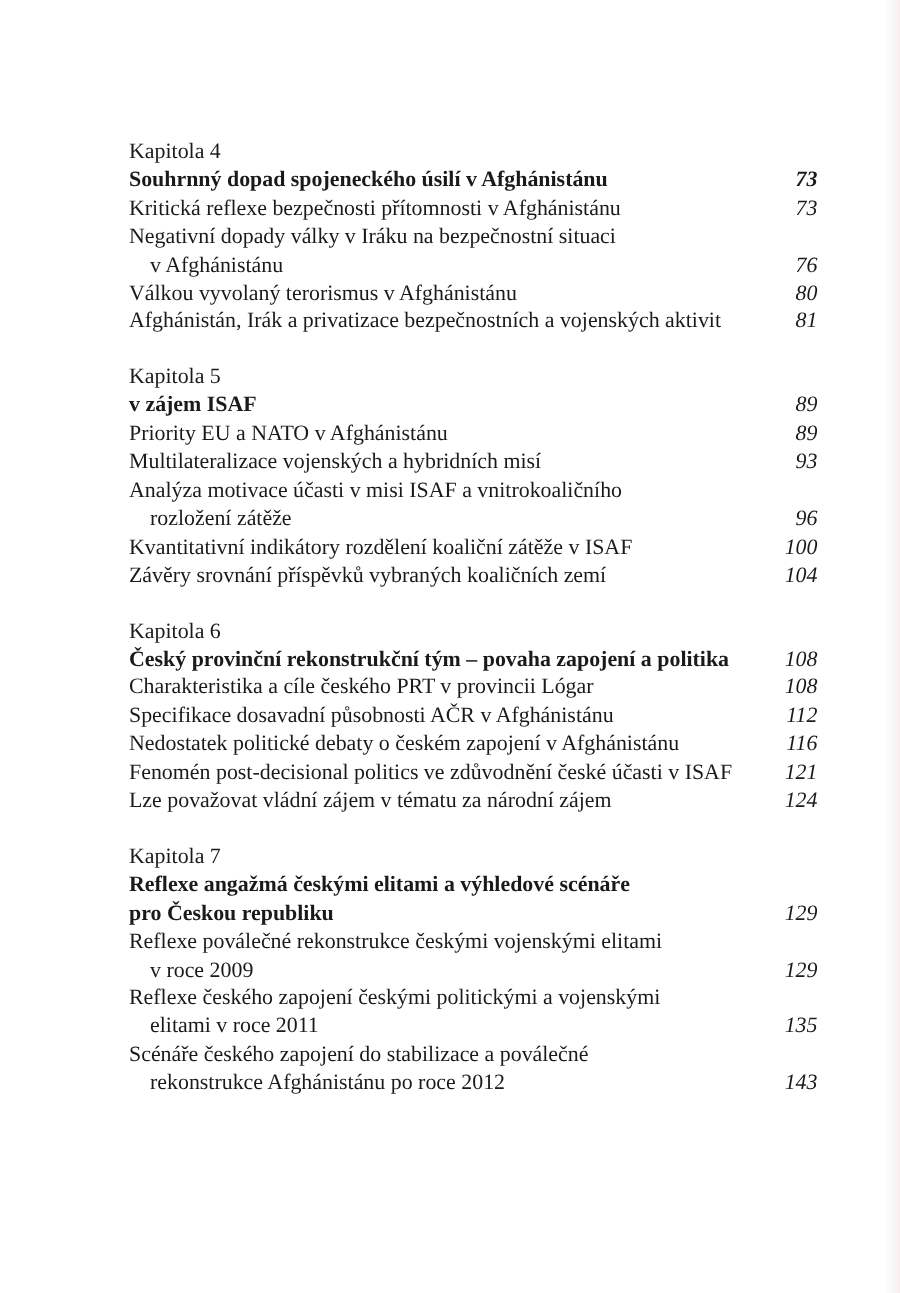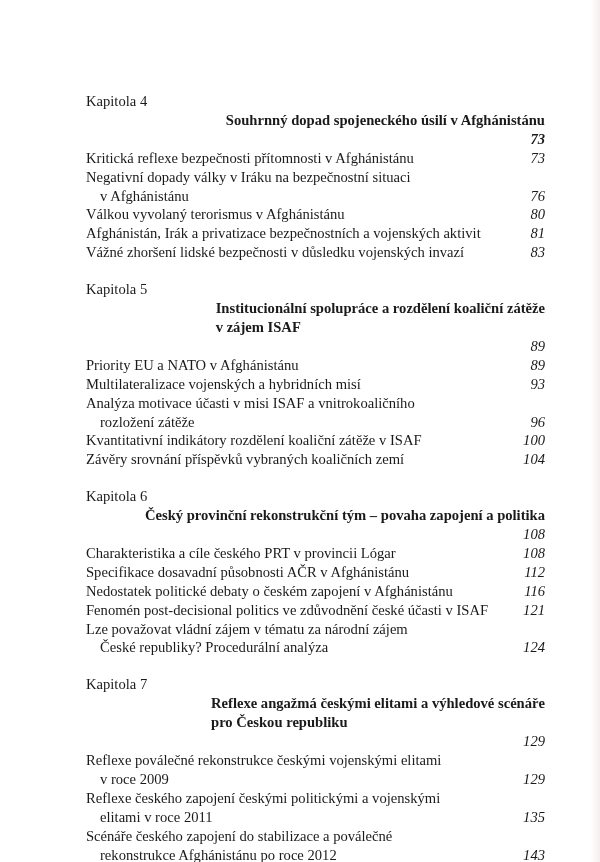--- a/index.html
+++ b/index.html
@@ -8,21 +8,21 @@
     font-family: "Liberation Serif", "DejaVu Serif", serif; color: #1a1a1a;
   }
   .edge { position: absolute; right: 0; top: 0; width: 10px; height: 862px;
     background: linear-gradient(to right, rgba(255,255,255,0), #f6eeee); }
   .toc { position: absolute; left: 86px; top: 92px; width: 459px; font-size: 14.6px; line-height: 18.9px; }
   .chapter { margin-bottom: 18px; }
   .chap-label { display: block; }
   .entry { display: flex; justify-content: space-between; align-items: flex-end; }
   .entry .title { flex: 1; }
   .entry .page { min-width: 30px; text-align: right; font-style: italic; }
-  .bold { font-weight: bold; flex-direction: column; }
+  .bold { font-weight: bold; }
   .indent { padding-left: 14px; display: block; }
 </style>
 </head>
 <body>
 
 <div class="edge"></div>
 
 <div class="toc">
 
   <div class="chapter">
@@ -43,31 +43,26 @@
       <span class="page">76</span>
     </div>
     <div class="entry">
       <span class="title">Válkou vyvolaný terorismus v Afghánistánu</span>
       <span class="page">80</span>
     </div>
     <div class="entry">
       <span class="title">Afghánistán, Irák a privatizace bezpečnostních a vojenských aktivit</span>
       <span class="page">81</span>
     </div>
-    <div class="entry">
-      <span class="title">Vážné zhoršení lidské bezpečnosti v důsledku vojenských invazí</span>
-      <span class="page">83</span>
-    </div>
   </div>
 
   <div class="chapter">
     <span class="chap-label">Kapitola 5</span>
     <div class="entry bold">
       <span class="title">
-        <span style="display:block">Institucionální spolupráce a rozdělení koaliční zátěže</span>
         <span style="display:block">v zájem ISAF</span>
       </span>
       <span class="page" style="font-weight:normal">89</span>
     </div>
     <div class="entry">
       <span class="title">Priority EU a NATO v Afghánistánu</span>
       <span class="page">89</span>
     </div>
     <div class="entry">
       <span class="title">Multilateralizace vojenských a hybridních misí</span>
@@ -108,21 +103,20 @@
       <span class="title">Nedostatek politické debaty o českém zapojení v Afghánistánu</span>
       <span class="page">116</span>
     </div>
     <div class="entry">
       <span class="title">Fenomén post-decisional politics ve zdůvodnění české účasti v ISAF</span>
       <span class="page">121</span>
     </div>
     <div class="entry">
       <span class="title">
         <span>Lze považovat vládní zájem v tématu za národní zájem</span>
-        <span class="indent">České republiky? Procedurální analýza</span>
       </span>
       <span class="page">124</span>
     </div>
   </div>
 
   <div class="chapter">
     <span class="chap-label">Kapitola 7</span>
     <div class="entry bold">
       <span class="title">
         <span style="display:block">Reflexe angažmá českými elitami a výhledové scénáře</span>

